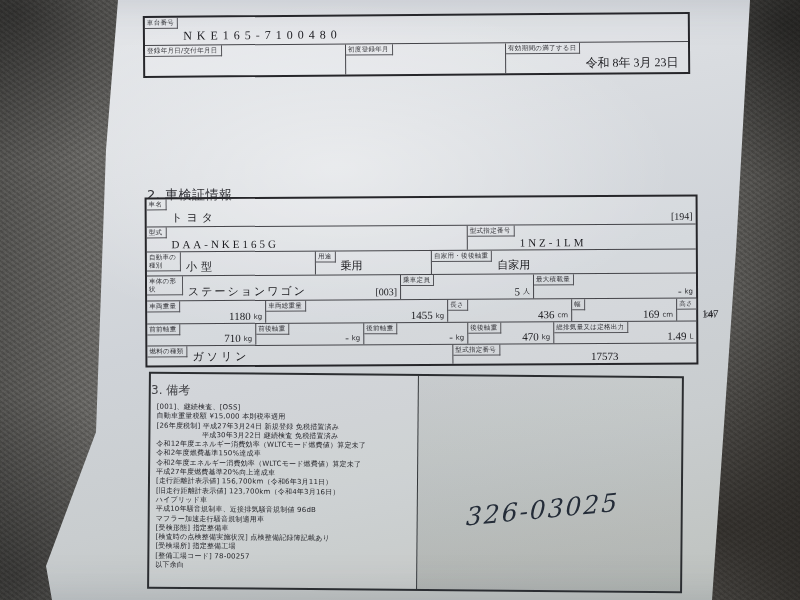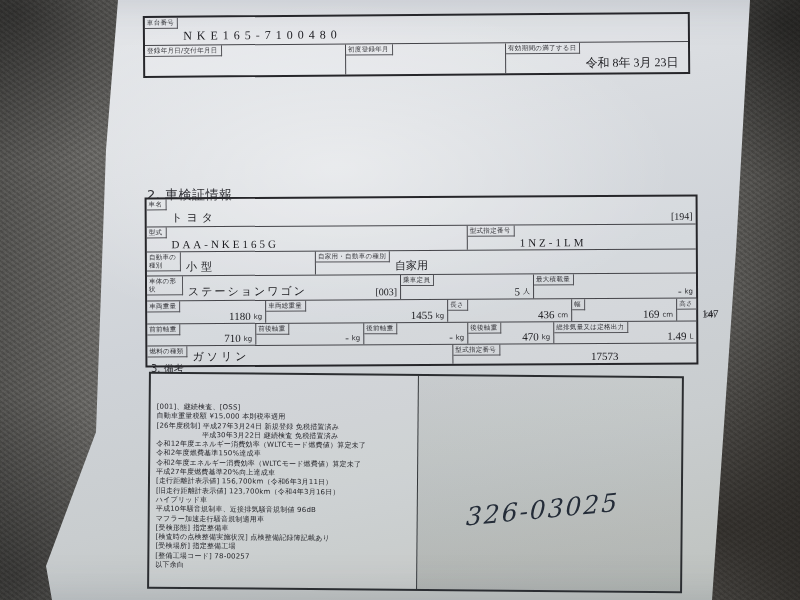--- a/index.html
+++ b/index.html
@@ -59,21 +59,21 @@
   #main-header{position:absolute;left:147px;top:186px;font-size:13px;color:#2e2e33;letter-spacing:0.5px;}
   #main-table{left:145px;top:196px;width:553px;transform:rotate(-0.3deg);}
   #main-table .rA{height:27px;} 
   #main-table .rB{height:25px;} 
   #main-table .rC{height:24px;}
   #main-table .rD{height:25px;}
   #main-table .rE{height:23px;}
   #main-table .rF{height:22px;}
   #main-table .rG{height:20px;}
 
-  #remarks-header{position:absolute;left:151px;top:362px;font-size:10px;color:#2e2e33;}
+  #remarks-header{position:absolute;left:151px;top:382px;font-size:12px;color:#2e2e33;}
   #remarks-box{
     position:absolute;left:148px;top:374px;width:535px;height:217px;
     border:2px solid #2b2d30;box-sizing:border-box;display:flex;
     transform:rotate(0.5deg);background:rgba(255,255,255,0.10);
   }
   #remarks-left{width:267px;box-sizing:border-box;padding:29px 4px 4px 6px;}
   #remarks-text{
     font-size:7px;line-height:9.3px;color:#26262b;white-space:pre-line;letter-spacing:0.2px;
   }
   #remarks-right{
@@ -135,22 +135,26 @@
           <span class="lbl">型式指定番号</span>
           <span class="val spaced-3">1NZ-1LM</span>
         </div>
       </div>
 
       <div class="row rC">
         <div class="cell" style="width:168px">
           <span class="lbl wrap" style="max-width:28px">自動車の種別</span>
           <span class="val spaced-4">小型</span>
         </div>
-        <div class="cell" style="flex:1">
-          <span class="lbl">自家用・自動車の種別</span>
+        <div class="cell" style="width:116px">
+          <span class="lbl">用途</span>
+          <span class="val">乗用</span>
+        </div>
+        <div class="cell" style="flex:1">
+          <span class="lbl">自家用・後後軸重</span>
           <span class="val">自家用</span>
         </div>
       </div>
 
       <div class="row rD">
         <div class="cell" style="width:253px">
           <span class="lbl wrap" style="max-width:30px">車体の形状</span>
           <span class="val spaced-2">ステーションワゴン</span>
           <span class="code">[003]</span>
         </div>

